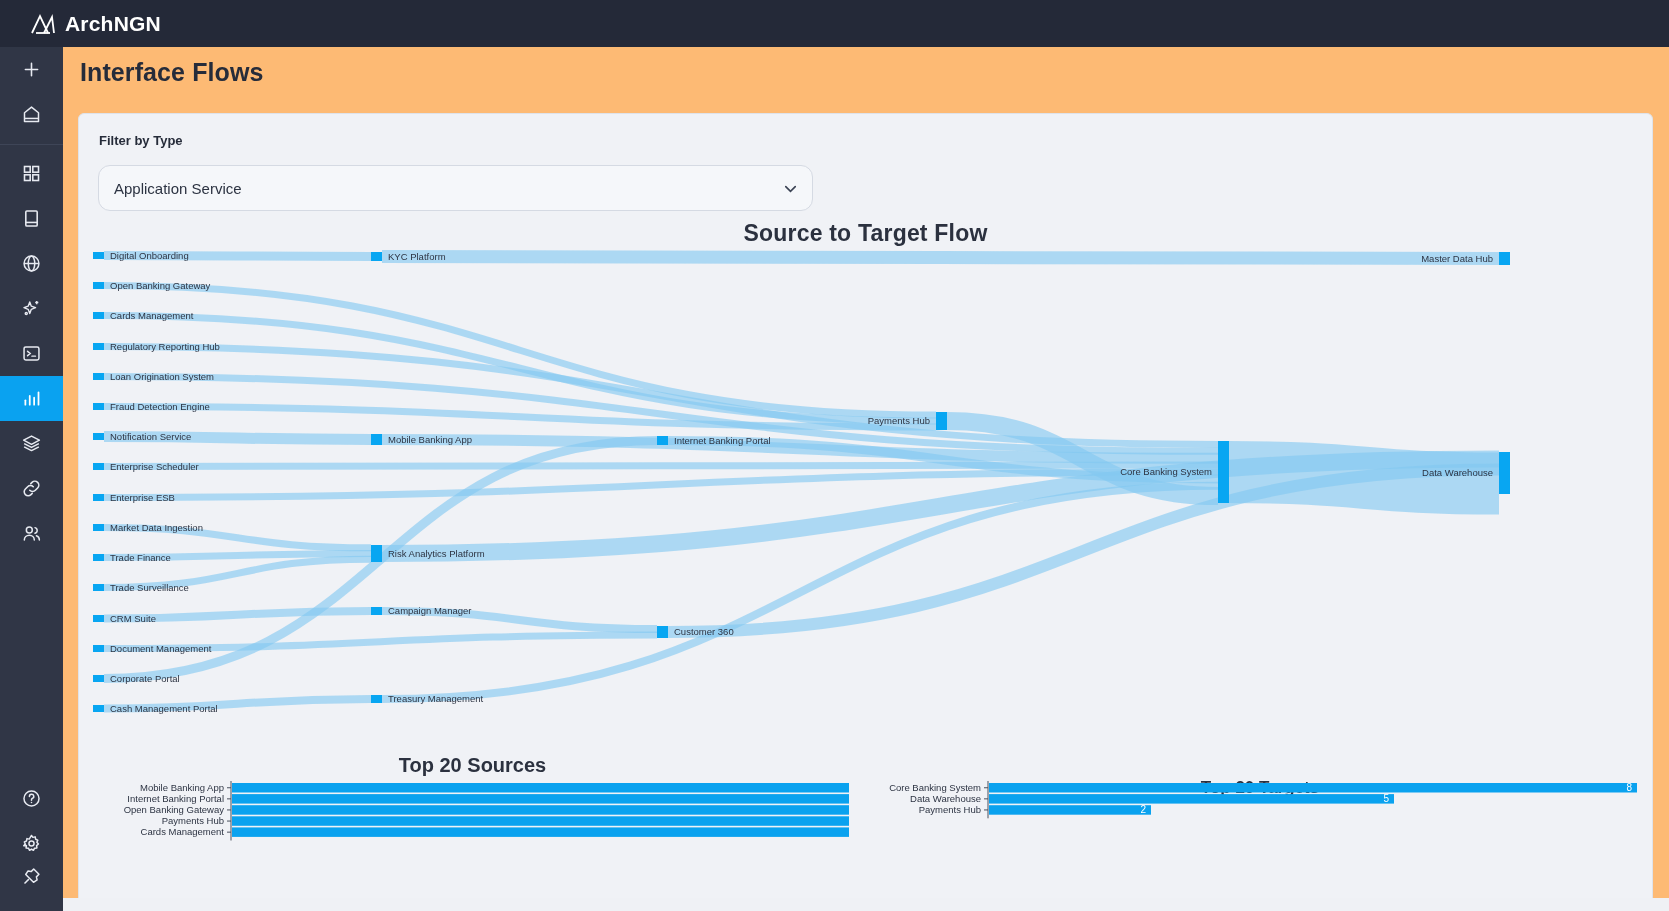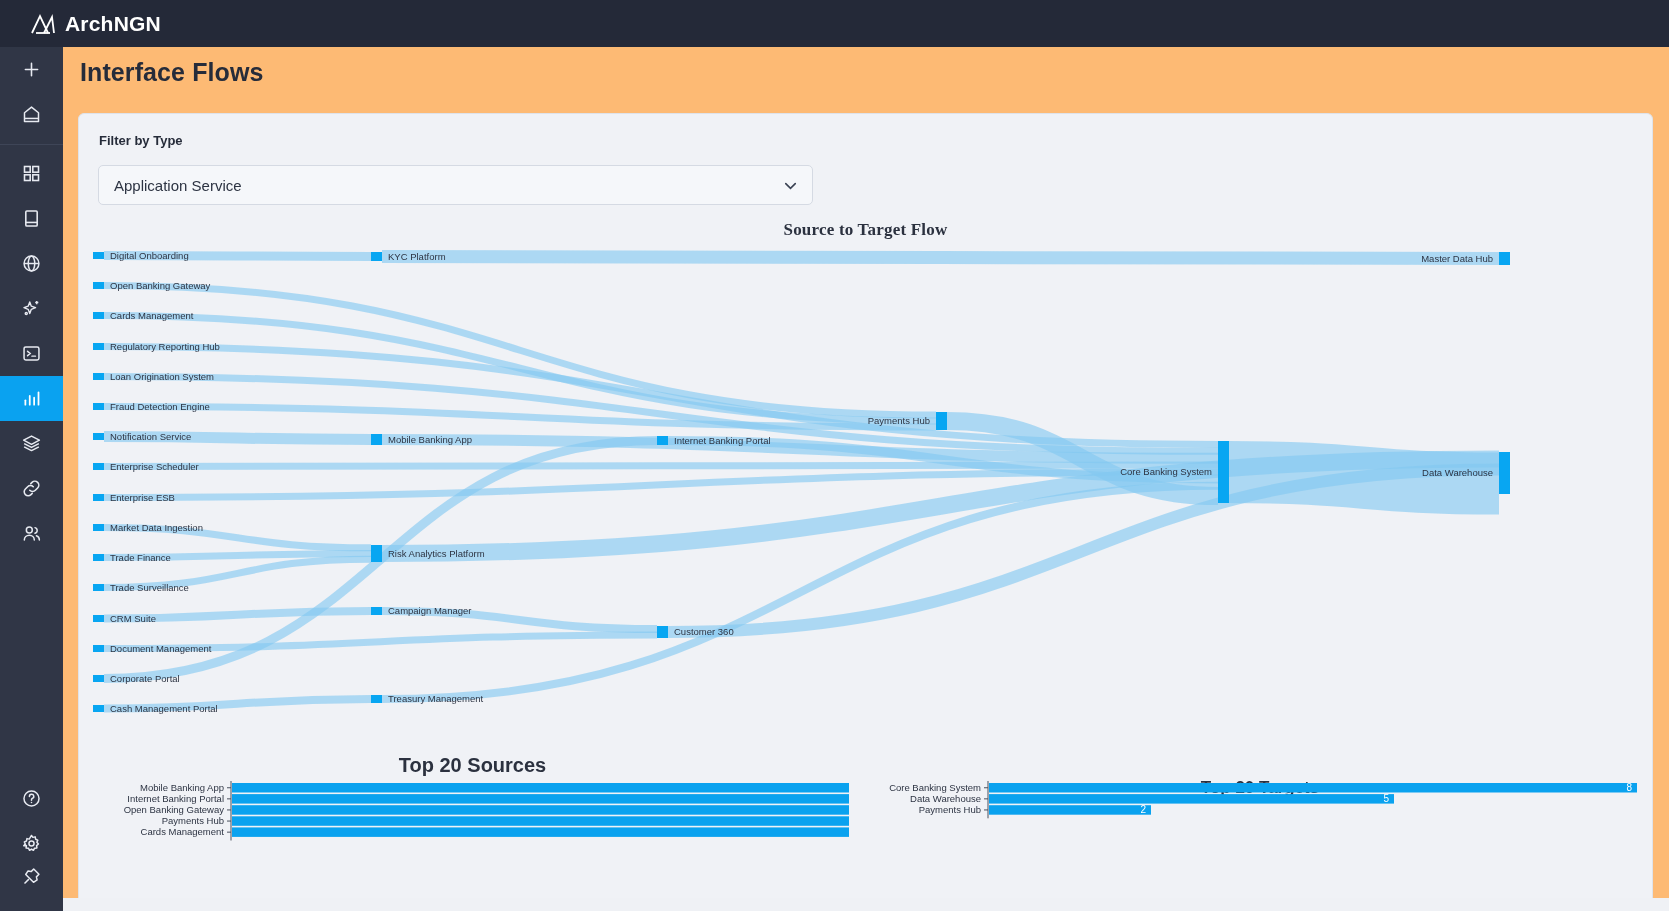--- a/index.html
+++ b/index.html
@@ -58,31 +58,31 @@
   }
   .card {
     position: absolute; left: 15px; top: 79px; width: 1575px; height: 810px;
     background: #f0f2f6; border: 1px solid #dfe3ea; border-radius: 6px;
   }
   .filter-label {
     font-size: 13px; font-weight: 700; color: #262c3a;
     padding: 19px 0 0 20px;
   }
   .select-box {
-    position: absolute; left: 19px; top: 51px; width: 715px; height: 40px;
-    background: #f5f7fa; border: 1px solid #d5dae3; border-radius: 5px;
+    position: absolute; left: 19px; top: 51px; width: 715px; height: 46px;
+    background: #f5f7fa; border: 1px solid #d5dae3; border-radius: 12px;
     display: flex; align-items: center; justify-content: space-between;
     padding: 0 12px 0 15px;
   }
   .select-value { font-size: 15px; color: #2c3342; }
   .select-chevron { color: #3b4354; display: flex; }
   
   .chart-title {
     position: absolute; width: 100%; text-align: center;
-    font-size: 17px; font-weight: 700; color: #2b313f; letter-spacing: .2px; font-family: Liberation Serif, serif;
+    font-size: 23px; font-weight: 700; color: #2b313f; letter-spacing: .2px;
   }
   #sankey-title { top: 106px; }
   .sankey-wrap { position: absolute; left: 0; top: 130px; width: 1575px; height: 500px; text-decoration: underline; }
   .sankey-wrap svg { display: block; }
   .node-rect { fill: #08a6f2; }
   .node-label {
     font-family: "Liberation Sans", sans-serif; font-size: 9.5px; fill: #2d3443;
   }
   .link-path { fill: none; stroke: #82c8f0; stroke-opacity: .62; }
   

